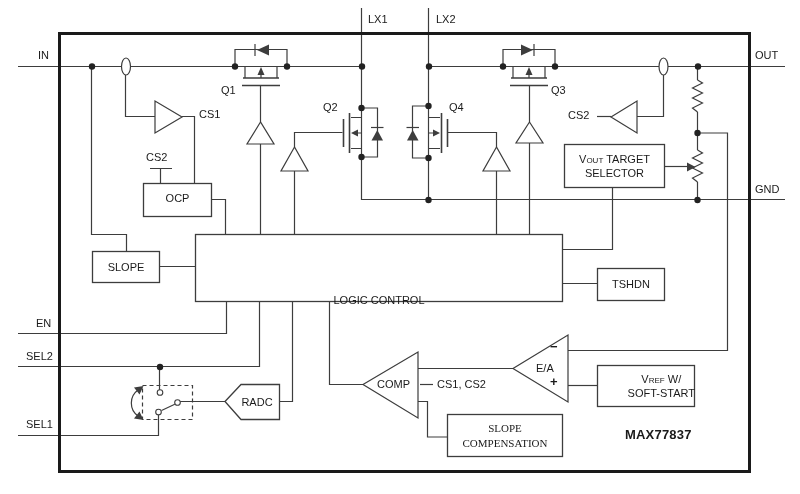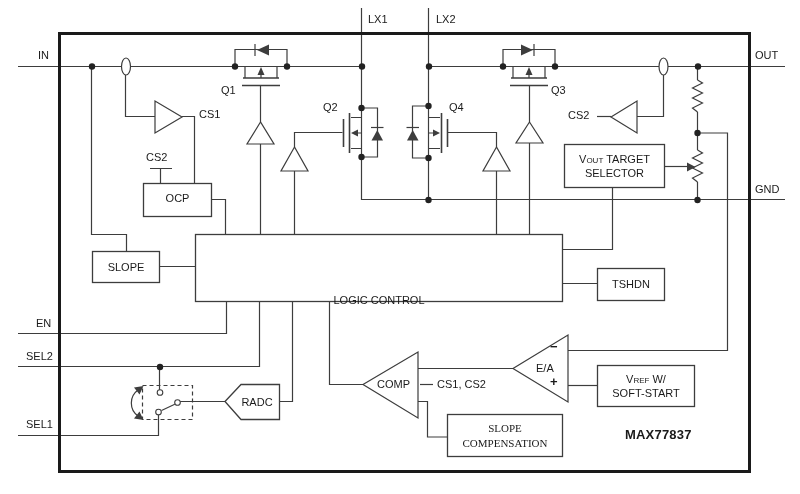--- a/index.html
+++ b/index.html
@@ -202,21 +202,21 @@
 <div class="cblock" style="left:143px;top:183px;width:69px;height:30px;border-radius:17px;">OCP</div>
 <div class="cblock" style="left:92px;top:251px;width:68px;height:32px;">SLOPE</div>
 <div class="cblock" style="left:195px;top:234px;width:368px;height:68px;margin-top:32px;">LOGIC CONTROL</div>
 <div class="cblock" style="left:597px;top:268px;width:68px;height:33px;">TSHDN</div>
 <div class="cblock" style="left:234px;top:386px;width:46px;height:32px;">RADC</div>
 
 <div class="cblock" style="left:564px;top:144px;width:101px;height:44px;">
   <div><span>V</span><span class="sub">OUT</span><span> TARGET</span><br><span>SELECTOR</span></div>
 </div>
 
-<div class="cblock" style="left:597px;top:365px;width:98px;height:42px;">
+<div class="cblock" style="left:597px;top:365px;width:98px;height:42px;justify-content:flex-end;">
   <div><span>V</span><span class="sub">REF</span><span> W/</span><br><span>SOFT-START</span></div>
 </div>
 
 <div class="cblock" style="left:447px;top:414px;width:116px;height:43px;font-family:Liberation Serif, serif;">
   <div><span>SLOPE</span><br><span>COMPENSATION</span></div>
 </div>
 
 <div class="lbl part" style="left:625px;top:427px;">MAX77837</div>
 
 </div>

